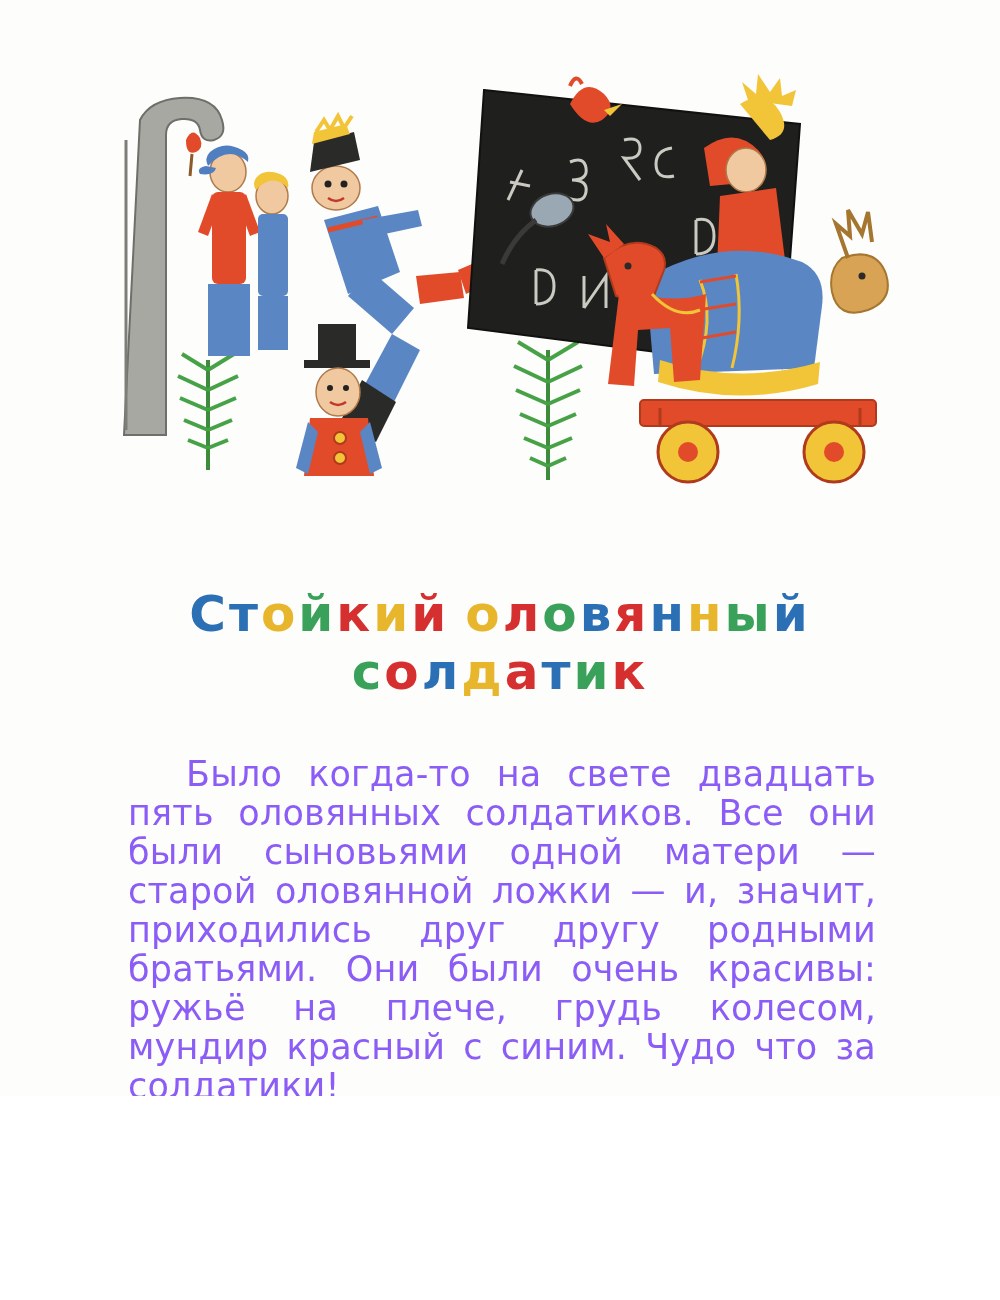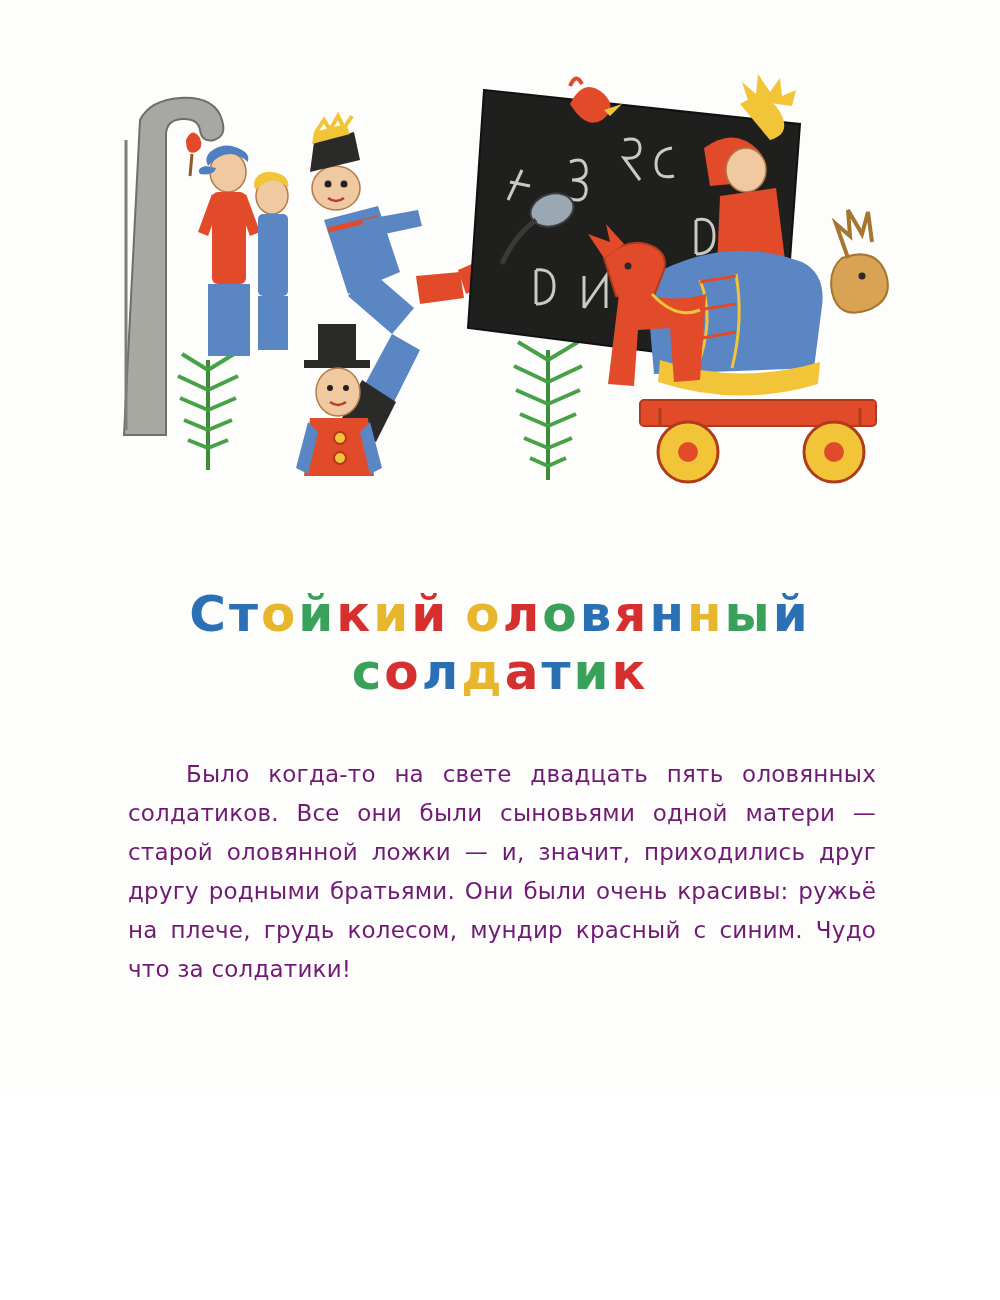--- a/index.html
+++ b/index.html
@@ -45,23 +45,23 @@
   .title-line span { display: inline-block; }
   .sp { width: 16px; }
 
   
   .body-text {
     position: absolute;
     left: 128px;
     top: 755px;
     width: 748px;
     font-family: "DejaVu Sans", sans-serif;
-    font-size: 23px;
+    font-size: 35px;
     line-height: 39px;
-    color: #701a75;
+    color: #8b5cf6;
     letter-spacing: 0.2px;
   }
   .body-text p {
     margin: 0;
     text-align: justify;
     text-align-last: left;
     text-indent: 58px;
   }
 
   

